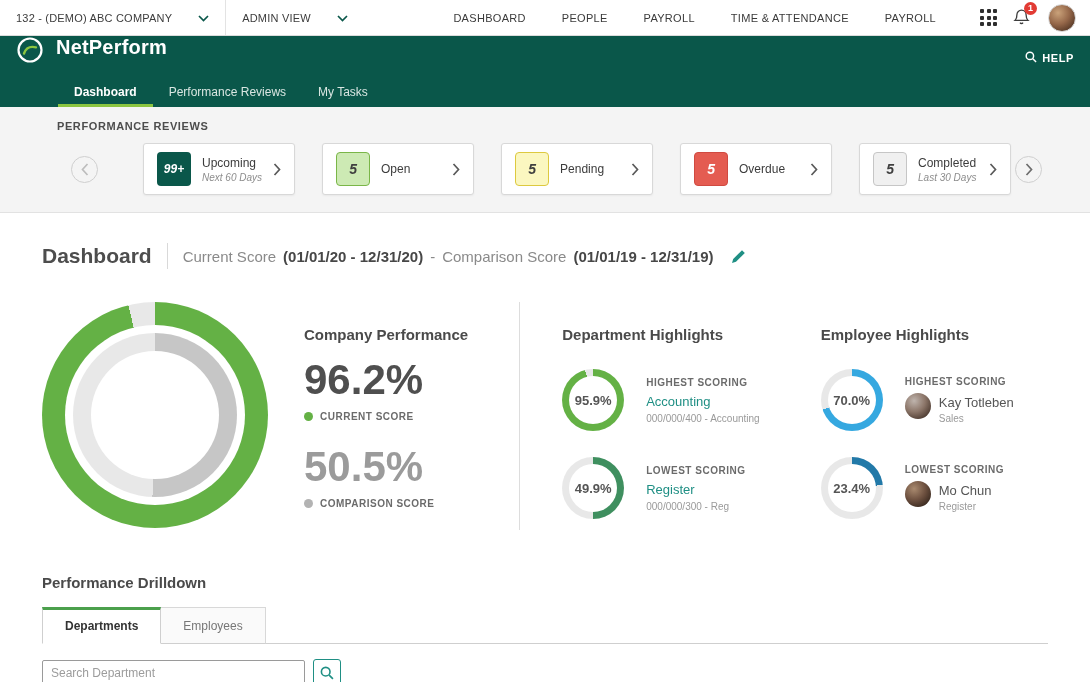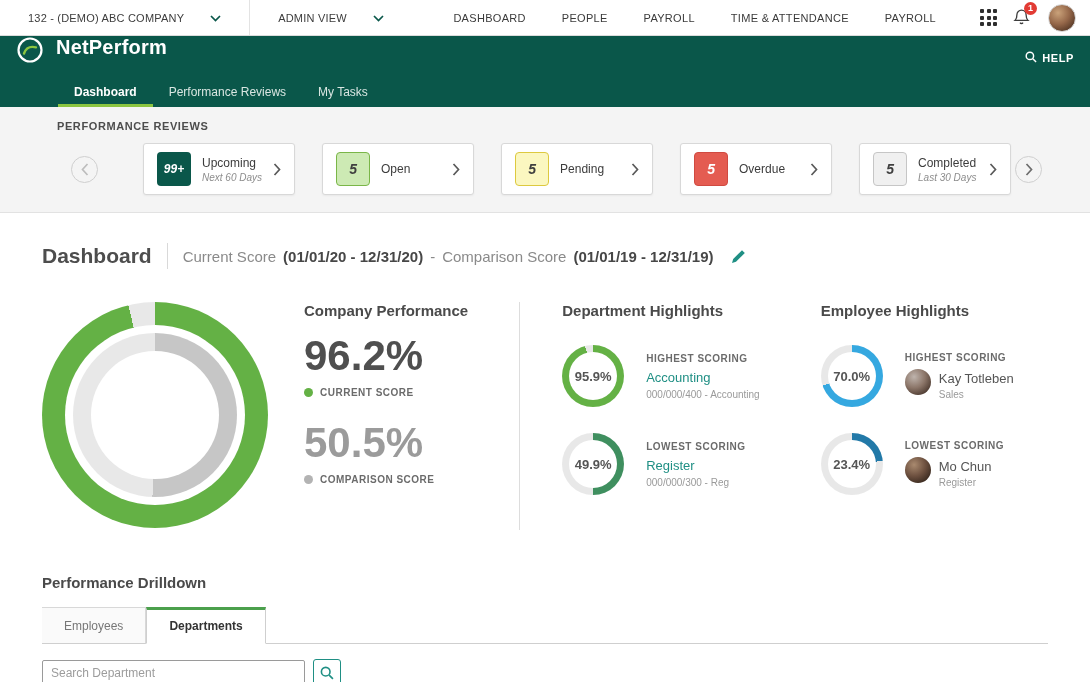--- a/index.html
+++ b/index.html
@@ -5,21 +5,21 @@
   * { margin:0; padding:0; box-sizing:border-box; }
   html,body { width:1090px; height:682px; }
   body {
     font-family:"Liberation Sans", sans-serif;
     background:#fff; color:#3f3f3f; overflow:hidden;
   }
 
   
   .topbar { height:36px; background:#fff; border-bottom:1px solid #dcdcdc;
     display:flex; align-items:center; font-size:11px; }
-  .selector { display:flex; align-items:center; gap:26px; padding:0 28px; height:100%; cursor:pointer; }
+  .selector { display:flex; align-items:center; gap:26px; padding:0 16px; height:100%; cursor:pointer; }
   .selector .sel-label { letter-spacing:.2px; color:#3c3c3c; }
   .vdiv { width:1px; height:100%; background:#e3e3e3; }
   .top-spacer { flex:1; }
   .topnav { display:flex; gap:36px; margin-right:28px; }
   .topnav span { color:#3a3a3a; letter-spacing:.3px; cursor:pointer; }
   .grid-icon { display:grid; grid-template-columns:repeat(3,4px); gap:2.5px; margin:0 16px; cursor:pointer; }
   .grid-icon i { width:4px; height:4px; background:#2e2e2e; border-radius:1px; }
   .bell-wrap { position:relative; margin-right:18px; cursor:pointer; }
   .bell-badge { position:absolute; top:-6px; right:-7px; background:#e23b34; color:#fff;
     font-size:9px; font-weight:bold; min-width:13px; height:13px; border-radius:7px;
@@ -77,21 +77,21 @@
   
   .big-donut { position:relative; width:226px; height:226px; flex:none; }
   .ring { position:absolute; border-radius:50%; }
   .ring-outer { inset:0; }
   .ring-outer-hole { position:absolute; inset:23px; background:#fff; border-radius:50%; }
   .ring-inner { position:absolute; inset:31px; border-radius:50%; }
   .ring-inner-hole { position:absolute; inset:49px; background:#fff; border-radius:50%; }
 
   
   .company-col { margin-left:36px; width:196px; }
-  .sect-title { font-size:15px; font-weight:bold; color:#4a4a4a; }
+  .sect-title { font-size:15px; font-weight:bold; color:#4a4a4a;margin-top:24px; }
   .score-big { font-size:42px; font-weight:bold; color:#4f4f4f; margin-top:16px; line-height:1; }
   .score-big.muted { color:#9b9b9b; margin-top:24px; }
   .legend { display:flex; align-items:center; gap:7px; margin-top:10px; }
   .legend .dot { width:9px; height:9px; border-radius:50%; flex:none; }
   .legend .ltxt { font-size:10px; font-weight:bold; color:#6b6b6b; letter-spacing:.5px; }
 
   .col-div { width:1px; background:#ddd; height:228px; margin:0 42px 0 44px; }
 
   
   .hl-col { width:250px; }
@@ -399,22 +399,22 @@
           </div>
         </div>
       </div>
     </div>
 
   </div>
 
   <div class="drill">
     <div class="drill-title">Performance Drilldown</div>
     <div class="drill-tabs">
+      <div class="dtab active">Departments</div>
       <div class="dtab inactive">Employees</div>
-      <div class="dtab active">Departments</div>
     </div>
     <div class="search-row">
       <input class="search-input" type="text" placeholder="Search Department" style="">
       <div class="search-btn">
         <svg width="14" height="14" viewBox="0 0 13 13">
             <circle cx="5.3" cy="5.3" r="4" fill="none" stroke="currentColor" stroke-width="1.5"></circle>
             <path d="M8.5 8.5L12 12" stroke="currentColor" stroke-width="1.5"></path>
           </svg>
       </div>
     </div>

